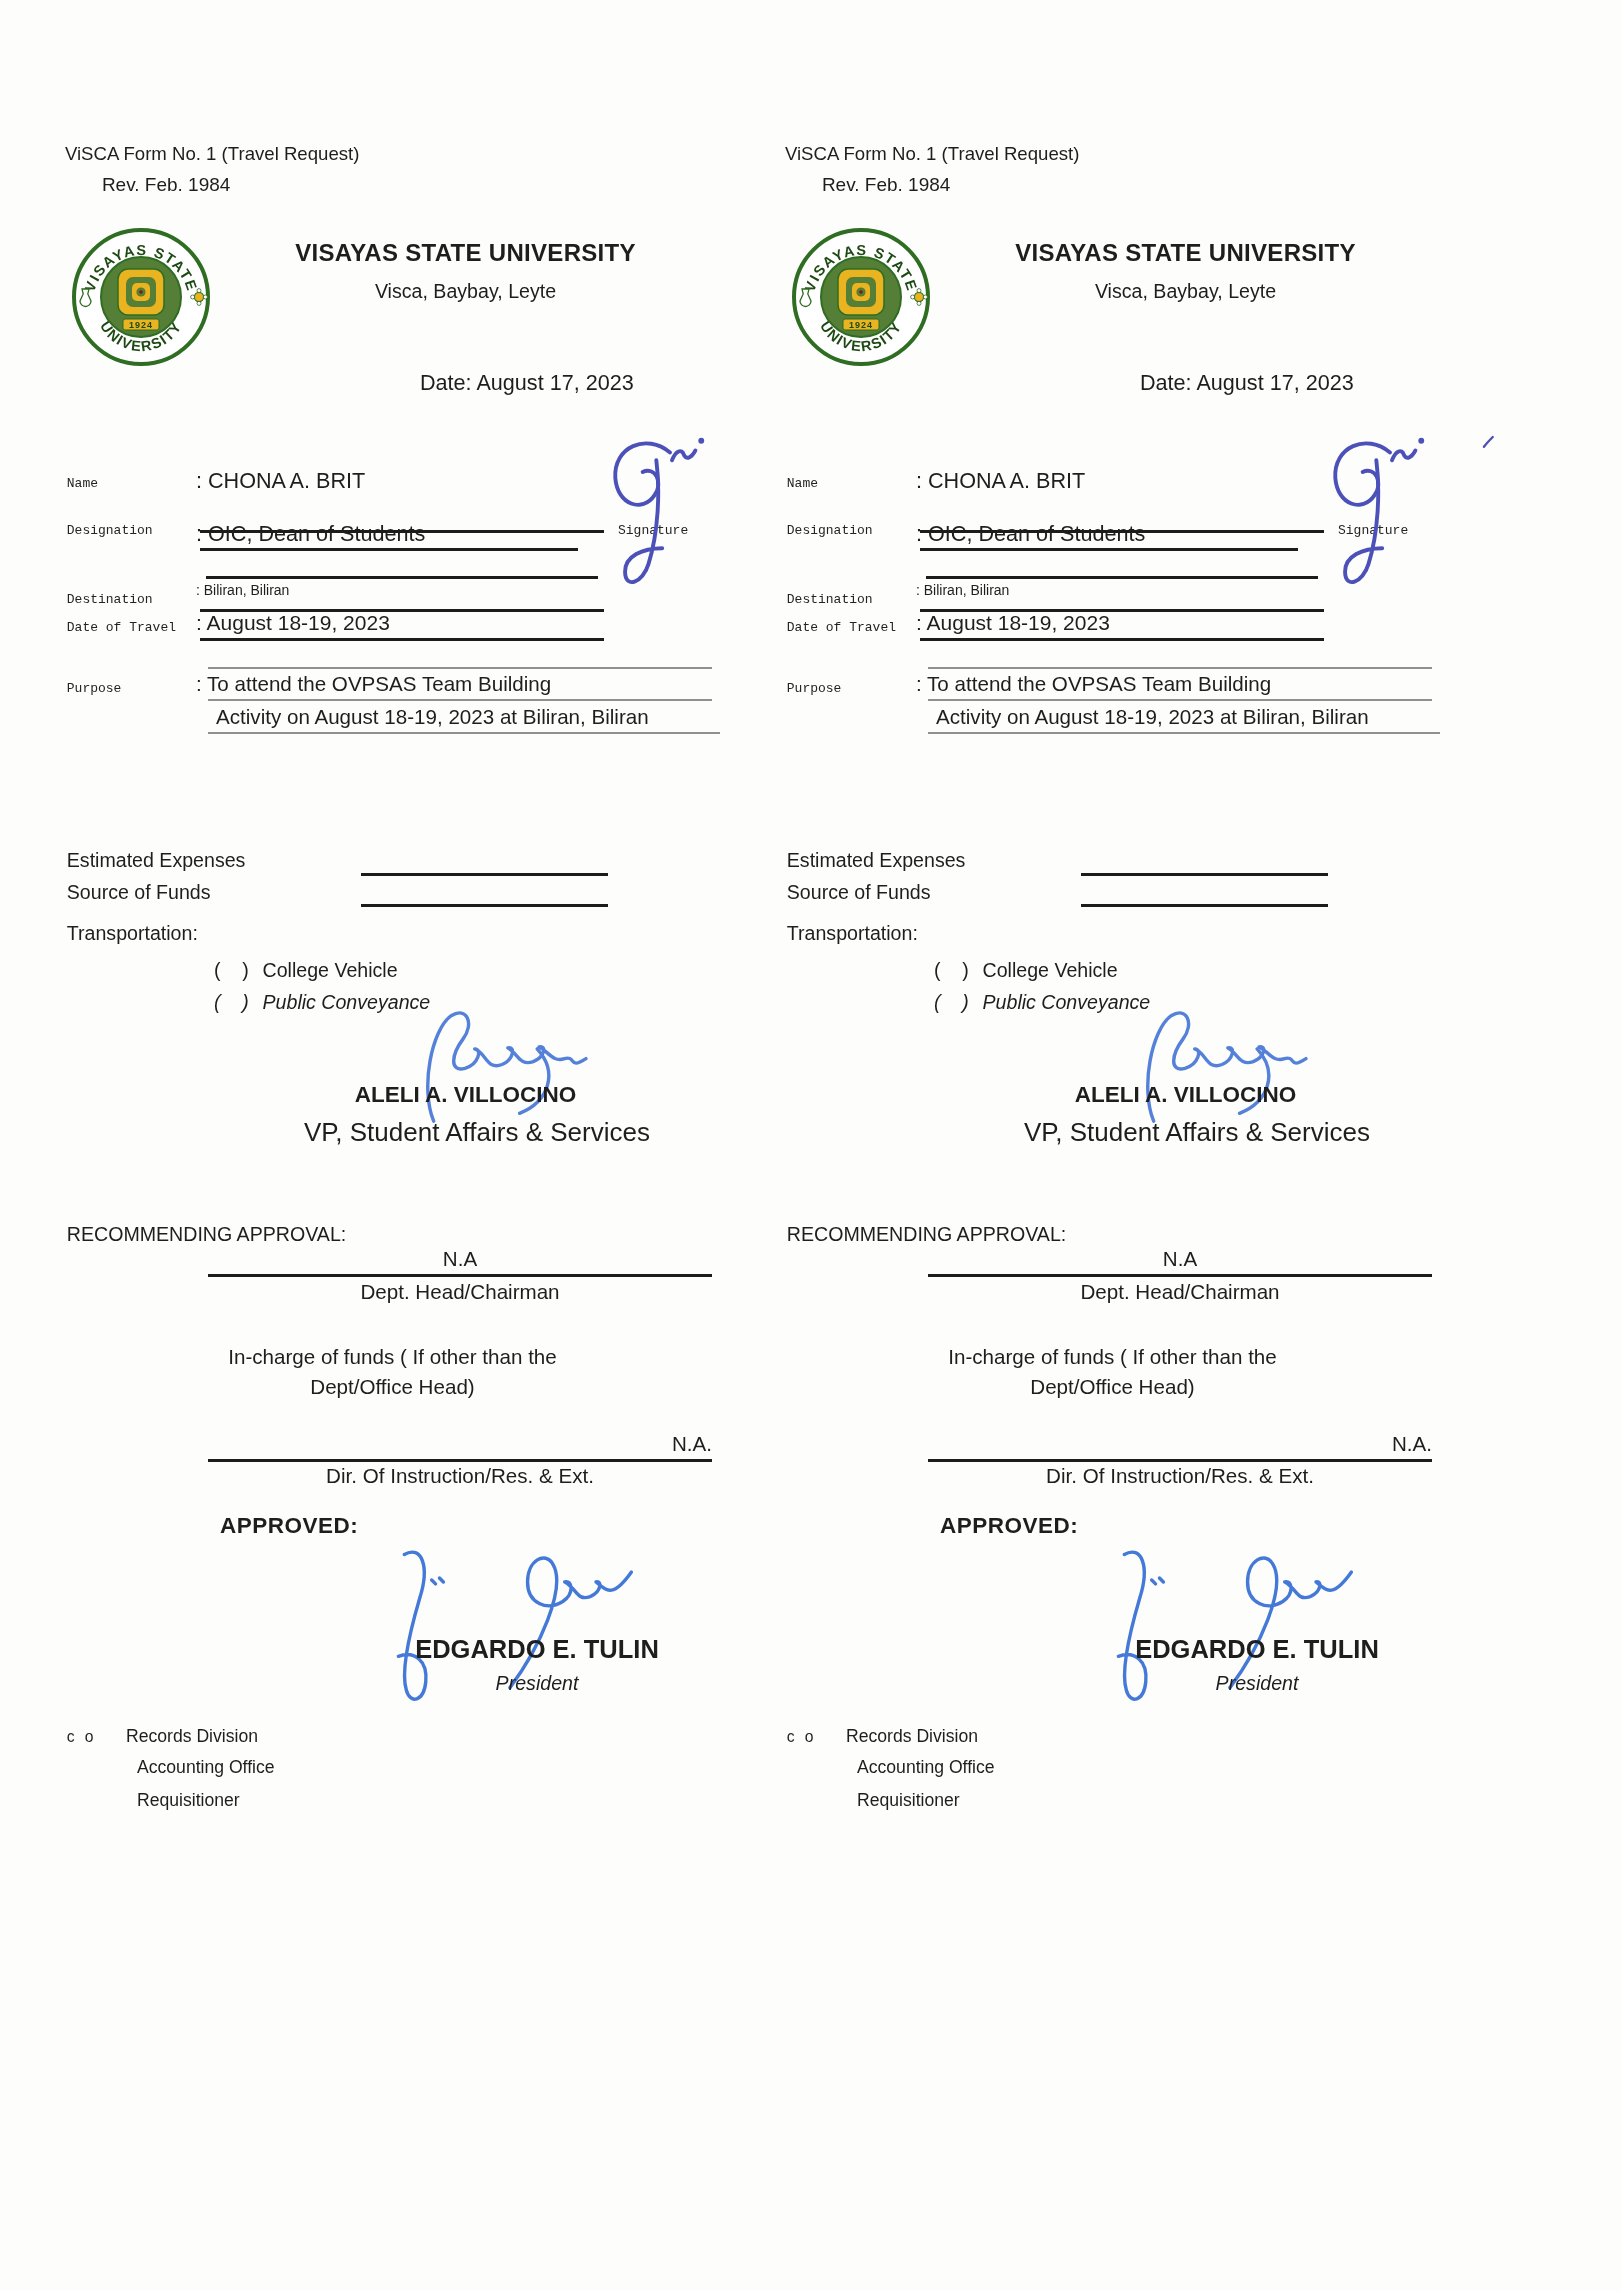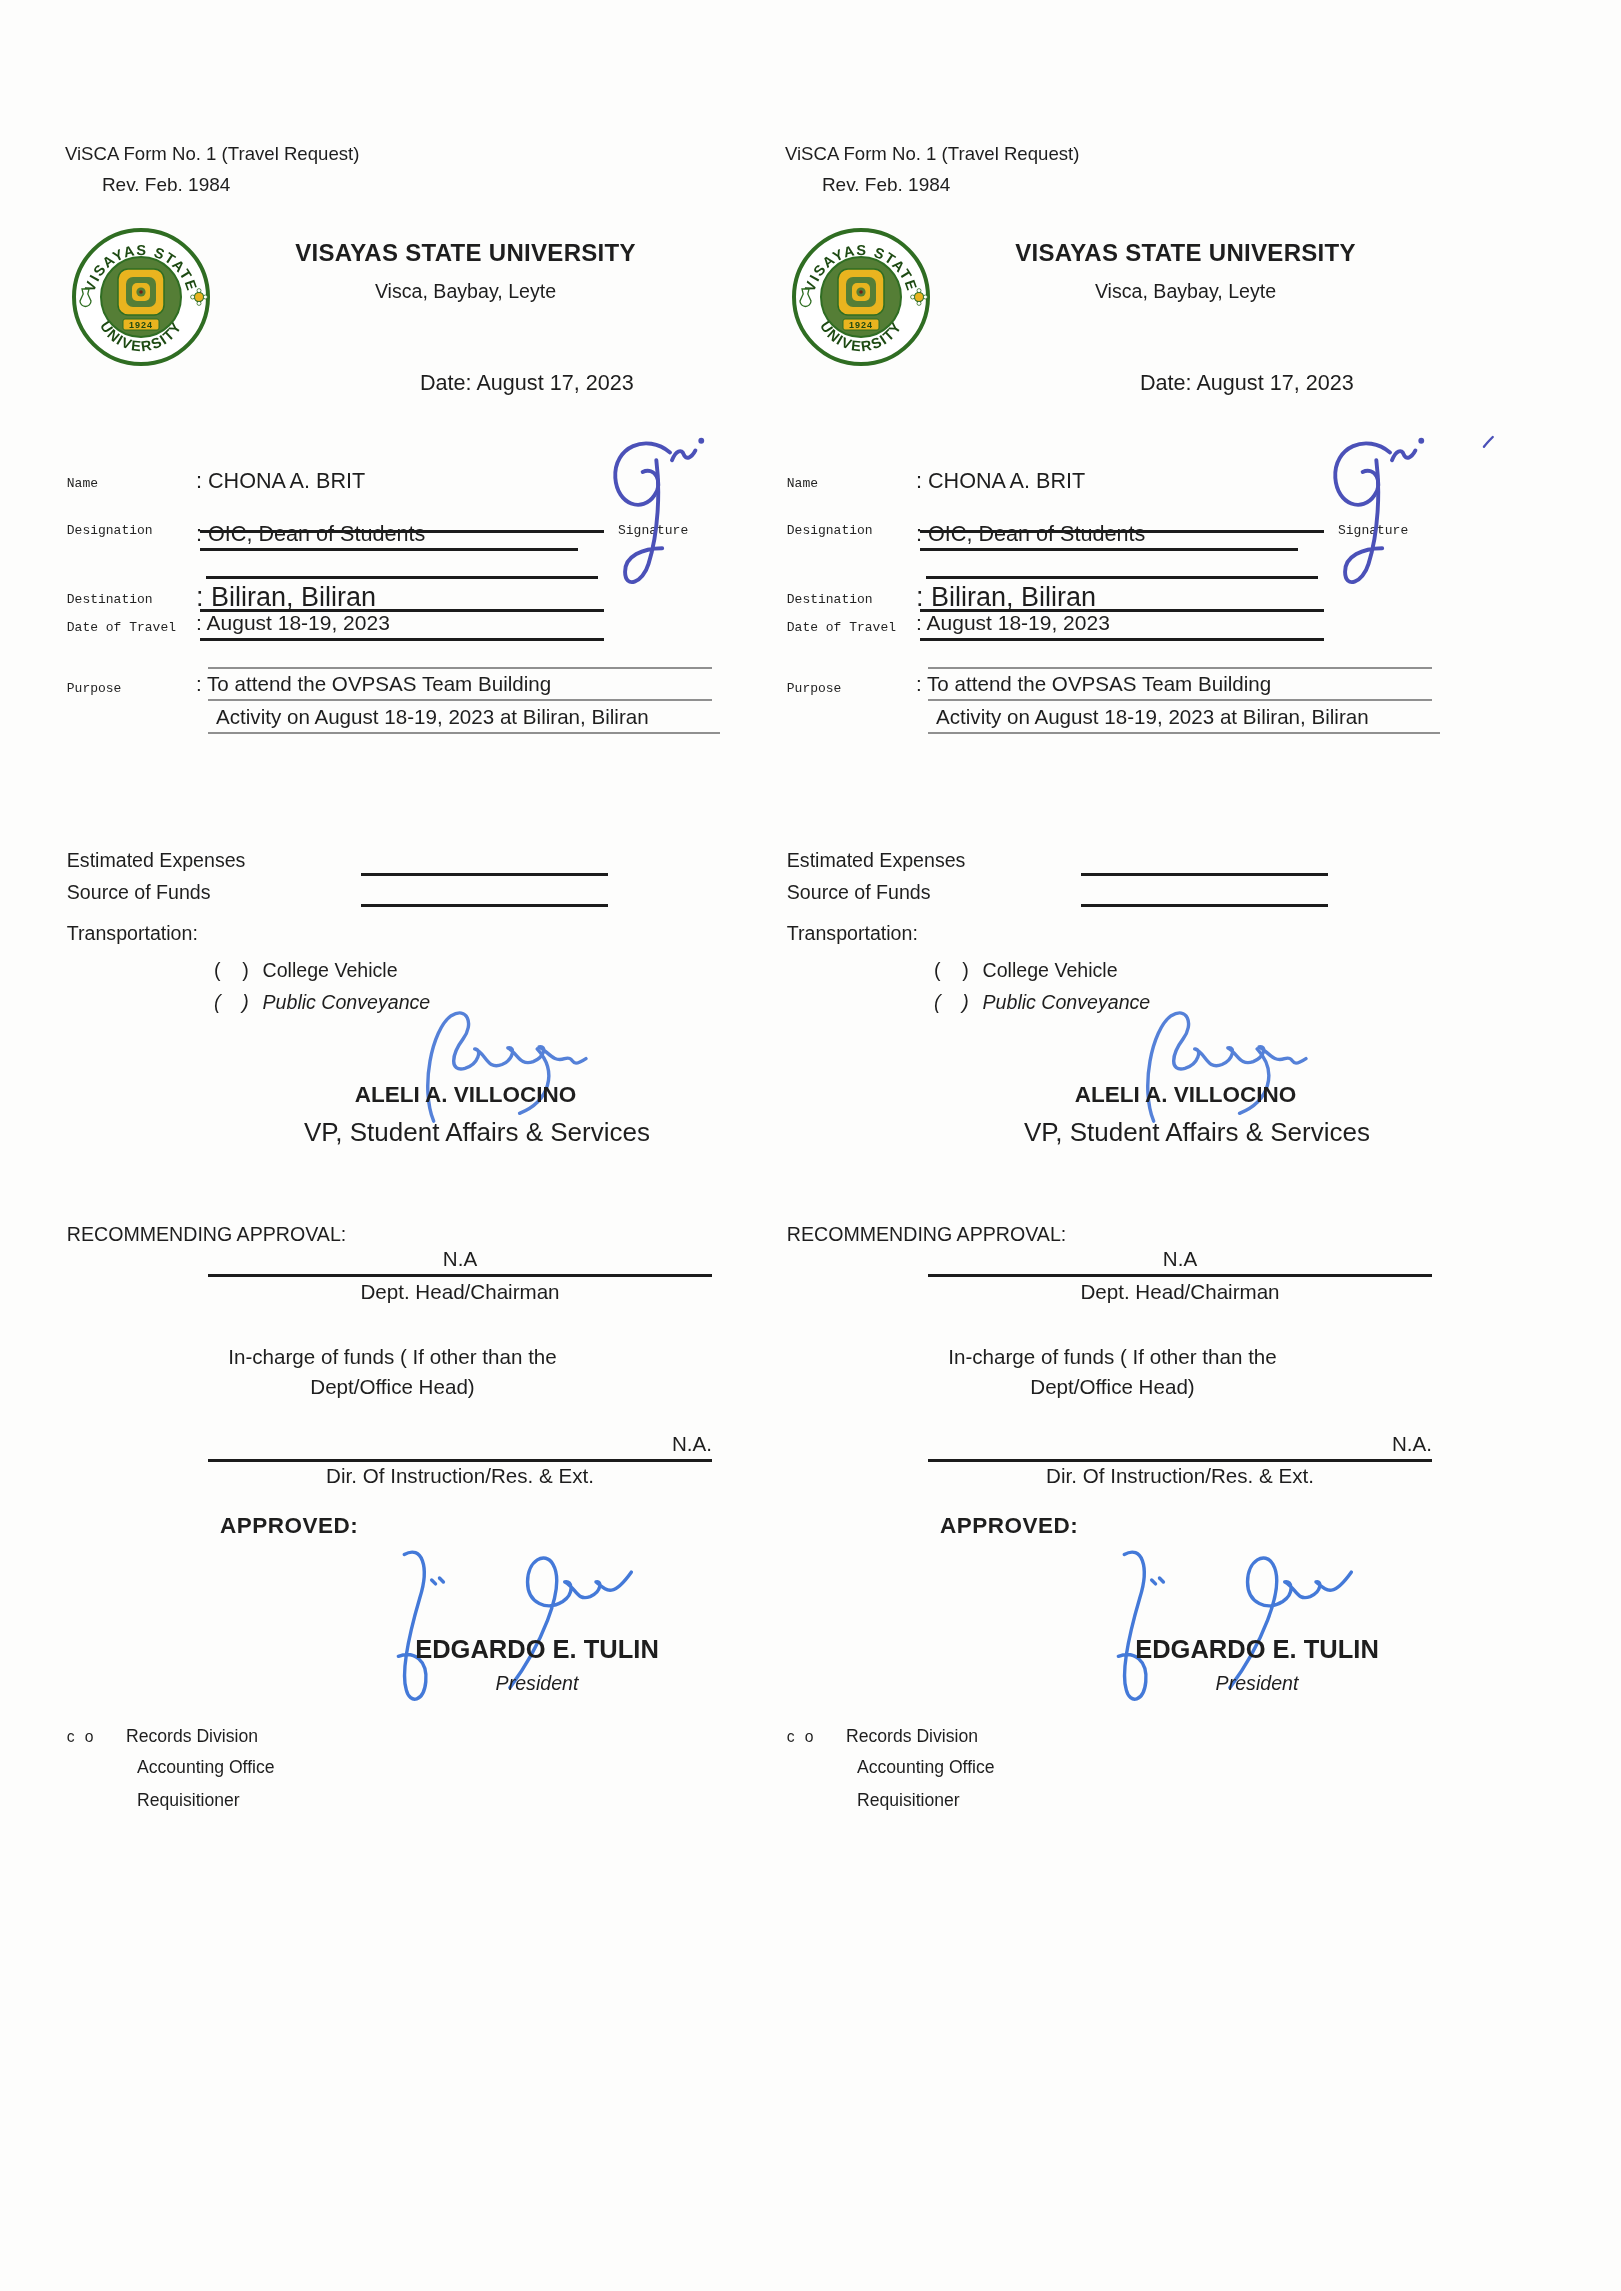--- a/index.html
+++ b/index.html
@@ -30,21 +30,21 @@
   .lbl{font-size:13px;color:#242424;font-family:Liberation Mono, monospace;}
   .name-lbl{left:7.8px;top:476px;}
   .name-val{left:137px;top:468px;font-size:21.6px;}
   .name-rule{left:141px;top:530px;width:404px;}
   .desig-lbl{left:7.8px;top:523px;}
   .desig-val{left:137px;top:521px;font-size:21.6px;}
   .desig-rule{left:141px;top:548px;width:378px;}
   .sig-cap{left:559px;top:523px;}
   .blank-rule{left:147px;top:576px;width:392px;}
   .dest-lbl{left:7.8px;top:592px;}
-  .dest-val{left:137px;top:582px;font-size:27px;}
+  .dest-val{left:137px;top:582px;font-size:14px;}
   .dest-rule{left:141px;top:609px;width:404px;}
   .travel-lbl{left:7.8px;top:620px;}
   .travel-val{left:137px;top:611px;font-size:21px;}
   .travel-rule{left:141px;top:638px;width:404px;}
 
   .pur-top{left:149px;top:667px;width:504px;}
   .pur-lbl{left:7.8px;top:681px;}
   .pur-l1{left:137px;top:672px;font-size:20.6px;}
   .pur-mid{left:149px;top:699px;width:504px;}
   .pur-l2{left:157px;top:705px;font-size:20.6px;}

